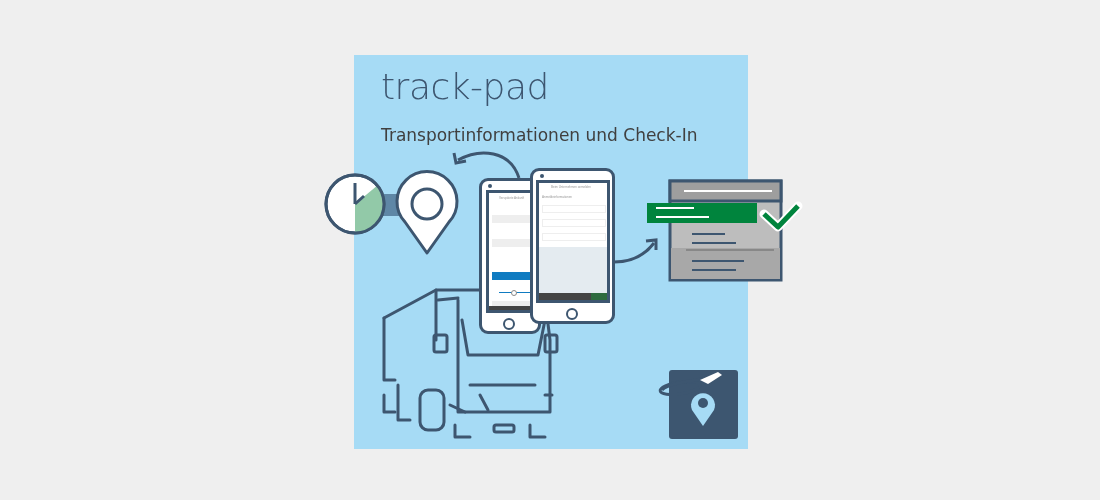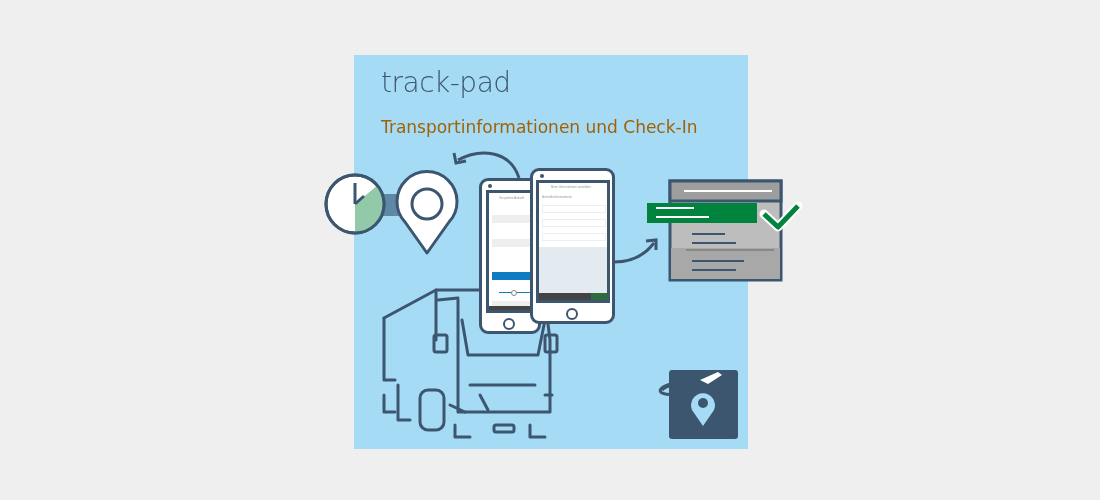--- a/index.html
+++ b/index.html
@@ -1,19 +1,19 @@
 <!DOCTYPE html>
 <html><head>
 <meta charset="utf-8">
 <style>
   html,body{margin:0;padding:0;}
   body{width:1100px;height:500px;background:#efefef;position:relative;overflow:hidden;font-family:"Liberation Sans",sans-serif;}
   .panel{position:absolute;left:354px;top:55px;width:394px;height:394px;background:#a6dbf5;}
-  .title{position:absolute;left:381px;top:66px;font-size:28px;color:#3d5670;font-family:"DejaVu Sans",sans-serif;font-weight:300;letter-spacing:-0.5px;}
-  .subtitle{position:absolute;left:381px;top:117px;font-size:17px;color:#a16207;font-family:"DejaVu Sans",sans-serif;}
+  .title{position:absolute;left:381px;top:66px;font-size:36px;color:#3d5670;font-family:"DejaVu Sans",sans-serif;font-weight:300;letter-spacing:-0.5px;}
+  .subtitle{position:absolute;left:381px;top:125px;font-size:17px;color:#404040;font-family:"DejaVu Sans",sans-serif;}
   svg{position:absolute;left:0;top:0;}
   .phone{position:absolute;background:#fff;border:3px solid #3d5670;border-radius:9px;}
   .screen{position:absolute;background:#fff;border:3px solid #3d5670;overflow:hidden;}
   .scr-text{font-size:3px;color:#999;white-space:nowrap;}
 </style>
 </head>
 <body>
 
 <div class="panel"></div>
 <div class="title">track-pad</div>

